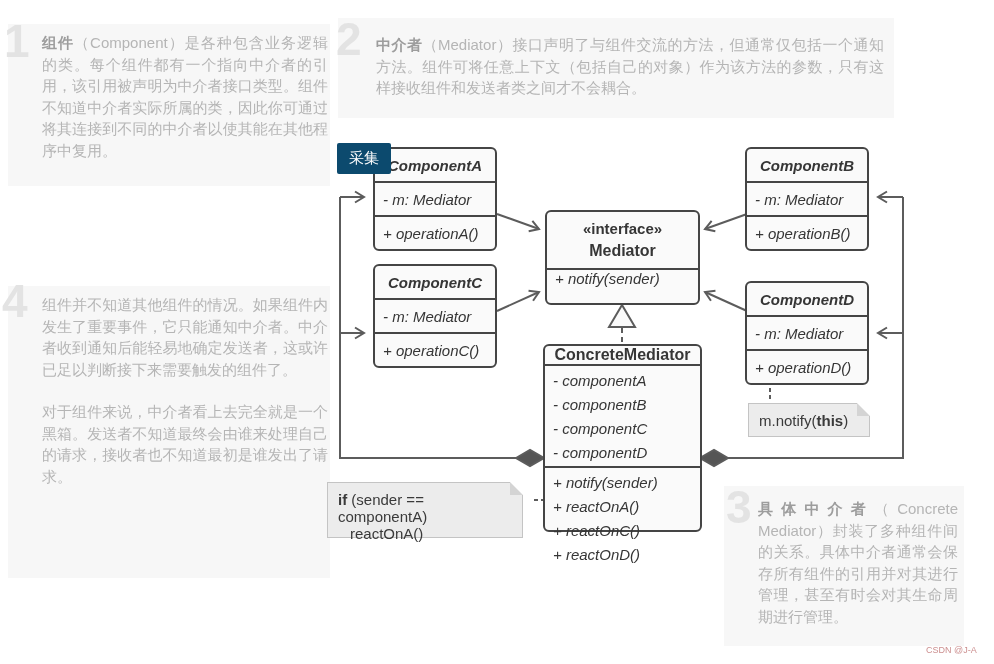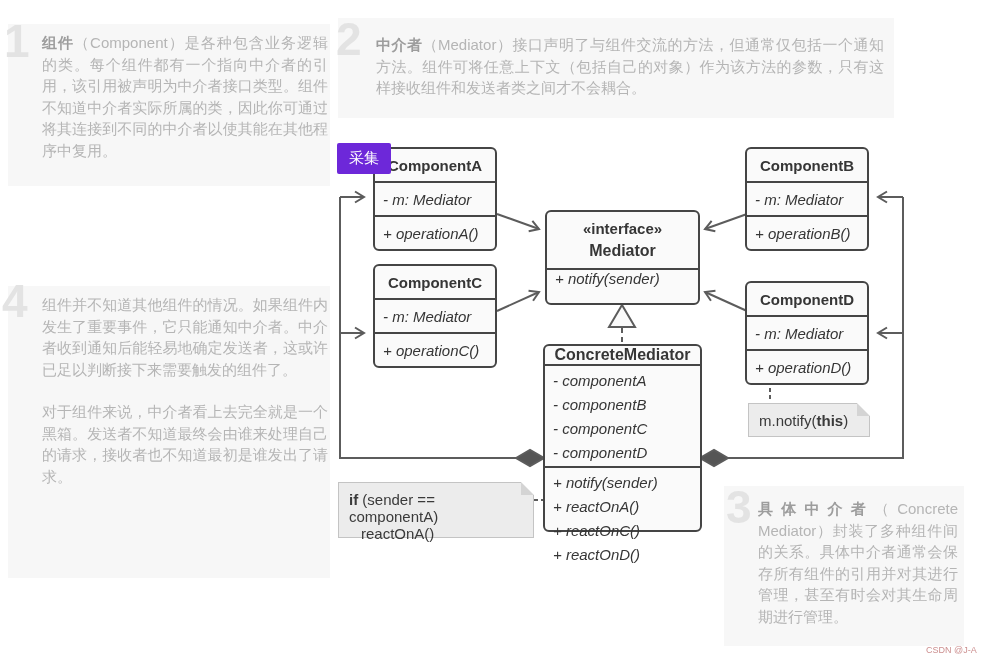--- a/index.html
+++ b/index.html
@@ -41,21 +41,21 @@
     position:absolute; background:#fafafa; border:2px solid #454545;
     border-radius:6px; color:#363636; font-size:15px;
     display:flex; flex-direction:column; z-index:3;
   }
   .uml-head { font-weight:bold; display:flex; flex-direction:column;
     align-items:center; justify-content:center; text-align:center; }
   .uml-sec  { border-top:2px solid #454545;font-style:italic; }
   .uml-row  { padding:0 8px; display:flex; align-items:center; }
 
   .comp { width:124px; height:104px; }
-  .comp .uml-head { height:32px; font-size:15px; }
+  .comp .uml-head { height:32px; font-size:15px;font-style:italic; }
   .comp .uml-sec  { height:34px; }
   .comp .uml-row  { height:100%; }
 
   #mediator { left:545px; top:210px; width:155px; height:95px; }
   #mediator .uml-head { height:56px; line-height:22px; }
   #mediator .stereotype { font-weight:bold; font-size:15px; }
   #mediator .iface-name { font-size:16px; }
   #mediator .uml-sec { height:35px; }
 
   #concrete { left:543px; top:344px; width:159px; height:188px; }
@@ -66,31 +66,31 @@
   
   .uml-note {
     position:absolute; background:#ececec; border:1px solid #c4c4c4;
     color:#3a3a3a; font-size:15px; z-index:3;
   }
   .uml-note::after {
     content:''; position:absolute; top:-1px; right:-1px; width:0; height:0;
     border-style:solid; border-width:0 13px 13px 0;
     border-color:#fff #fff #d4d4d4 #d4d4d4;
   }
-  #if-note { left:338px; top:482px; width:196px; height:56px; padding:8px 10px 0 10px; }
+  #if-note { left:327px; top:482px; width:196px; height:56px; padding:8px 10px 0 10px; }
   #if-note .line2 { padding-left:12px; }
   #if-note b { font-weight:bold; }
   #m-note { left:748px; top:403px; width:122px; height:34px;
     display:flex; align-items:center; padding-left:10px; }
   #m-note b { font-weight:bold; }
 
   
   #capture-tag {
     position:absolute; left:337px; top:143px; width:54px; height:31px;
-    background:#6d28d9; color:#fff; font-size:15px; z-index:4;
+    background:#0c4a6e; color:#fff; font-size:15px; z-index:4;
     display:flex; align-items:center; justify-content:center; border-radius:2px;
   }
 
   
   #watermark { position:absolute; left:926px; top:645px; font-size:9px;
     color:#cc8f8f; z-index:5; }
 
   
   #connectors { position:absolute; left:0; top:0; z-index:2; }
 </style>

